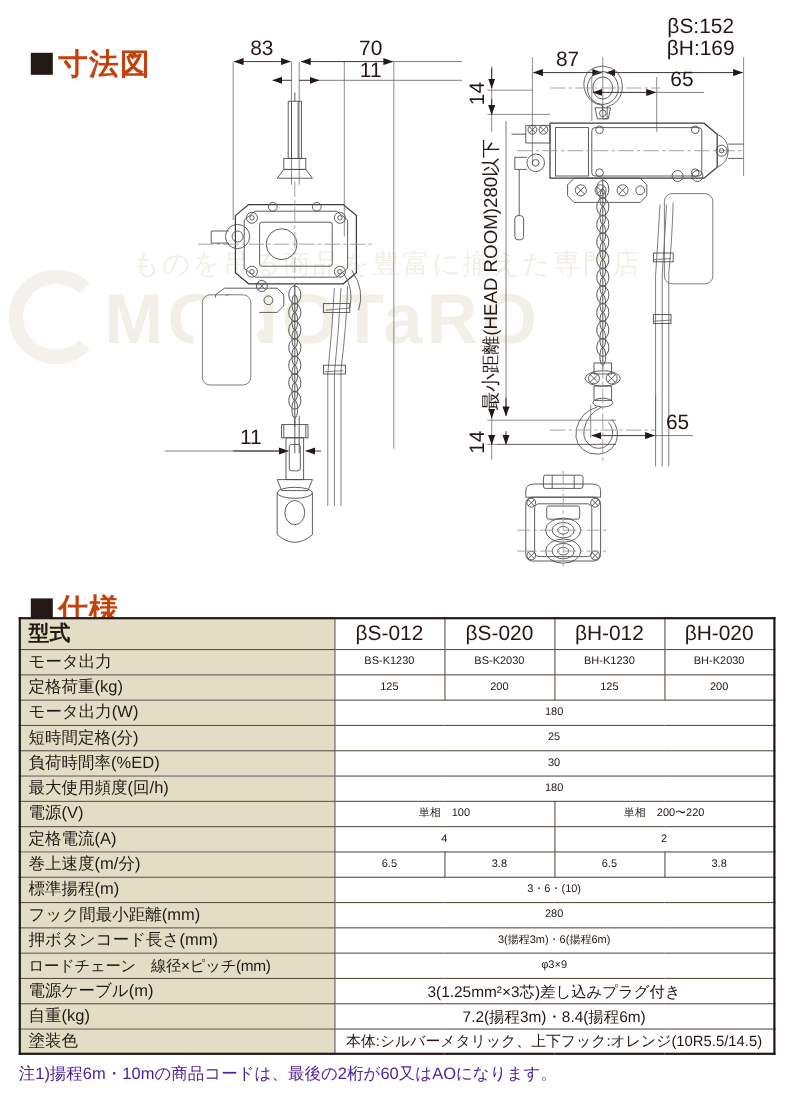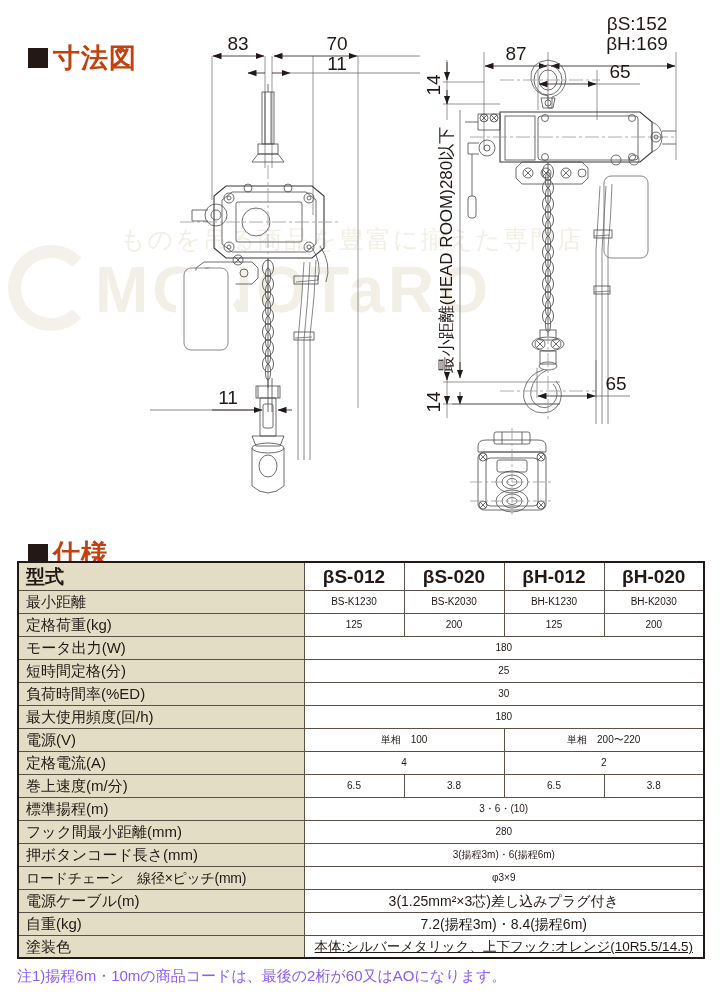--- a/index.html
+++ b/index.html
@@ -96,35 +96,35 @@
   }
   table.spec .lbl {
     background: #e3ddc6;
     text-align: left;
     padding-left: 7px;
     font-size: 15px;
   }
   table.spec tr.hdr td {
     height: 28px;
     font-size: 19px;
-    font-weight: bold;
+    font-weight: normal;
   }
   table.spec tr.hdr td.lbl {
     font-size: 19px;
     font-weight: bold;
   }
-  table.spec td.tiny { font-size: 13.5px; text-decoration: underline; }
+  table.spec td.tiny { font-size: 13.5px; }
   table.spec td.small { font-size: 14px; }
   table.spec .lbl.tight { font-size: 14px; letter-spacing: -0.3px; margin-left: 45px; }
 
   #note {
     position: absolute;
     left: 17px; top: 967px;
     font-size: 15px;
-    color: #8b5cf6;
+    color: #4c1d95;
     white-space: nowrap;
     z-index: 3;
   }
 
   .dimtext { font-family: "Liberation Sans", sans-serif; fill: #231815; }
 </style>
 </head>
 <body>
 
 <div id="watermark">
@@ -465,21 +465,21 @@
     </colgroup>
     <tbody id="spec-body">
         <tr class="hdr">
           <td class="lbl">型式</td>
           <td>βS-012</td>
           <td>βS-020</td>
           <td>βH-012</td>
           <td>βH-020</td>
         </tr>
         <tr>
-          <td class="lbl">最小距離</td>
+          <td class="lbl">モータ出力</td>
           <td>BS-K1230</td>
           <td>BS-K2030</td>
           <td>BH-K1230</td>
           <td>BH-K2030</td>
         </tr>
         <tr>
           <td class="lbl">定格荷重(kg)</td>
           <td>125</td>
           <td>200</td>
           <td>125</td>

